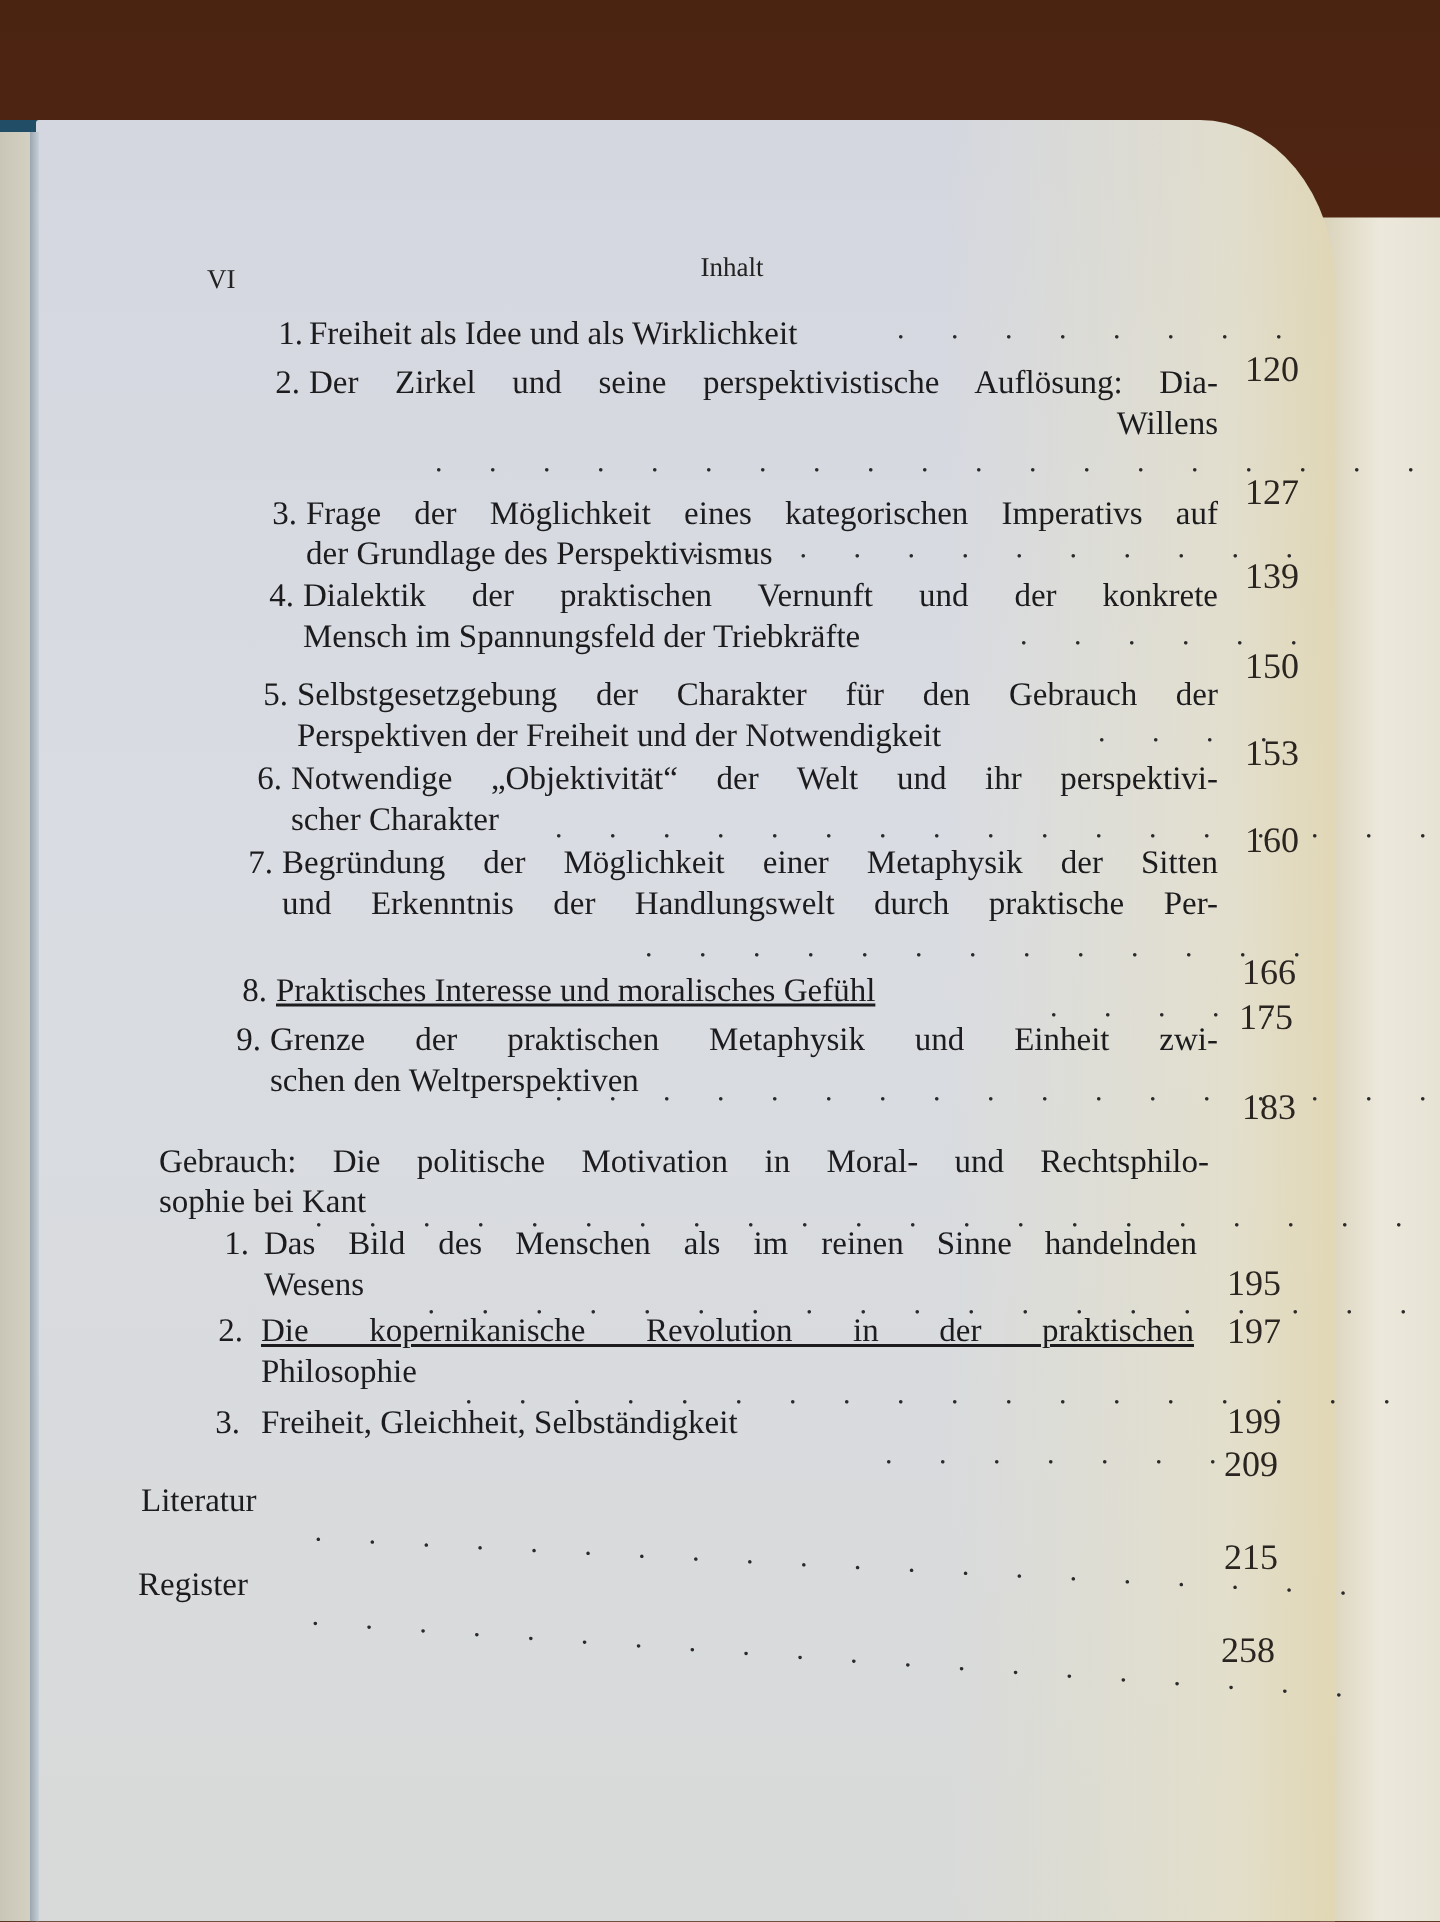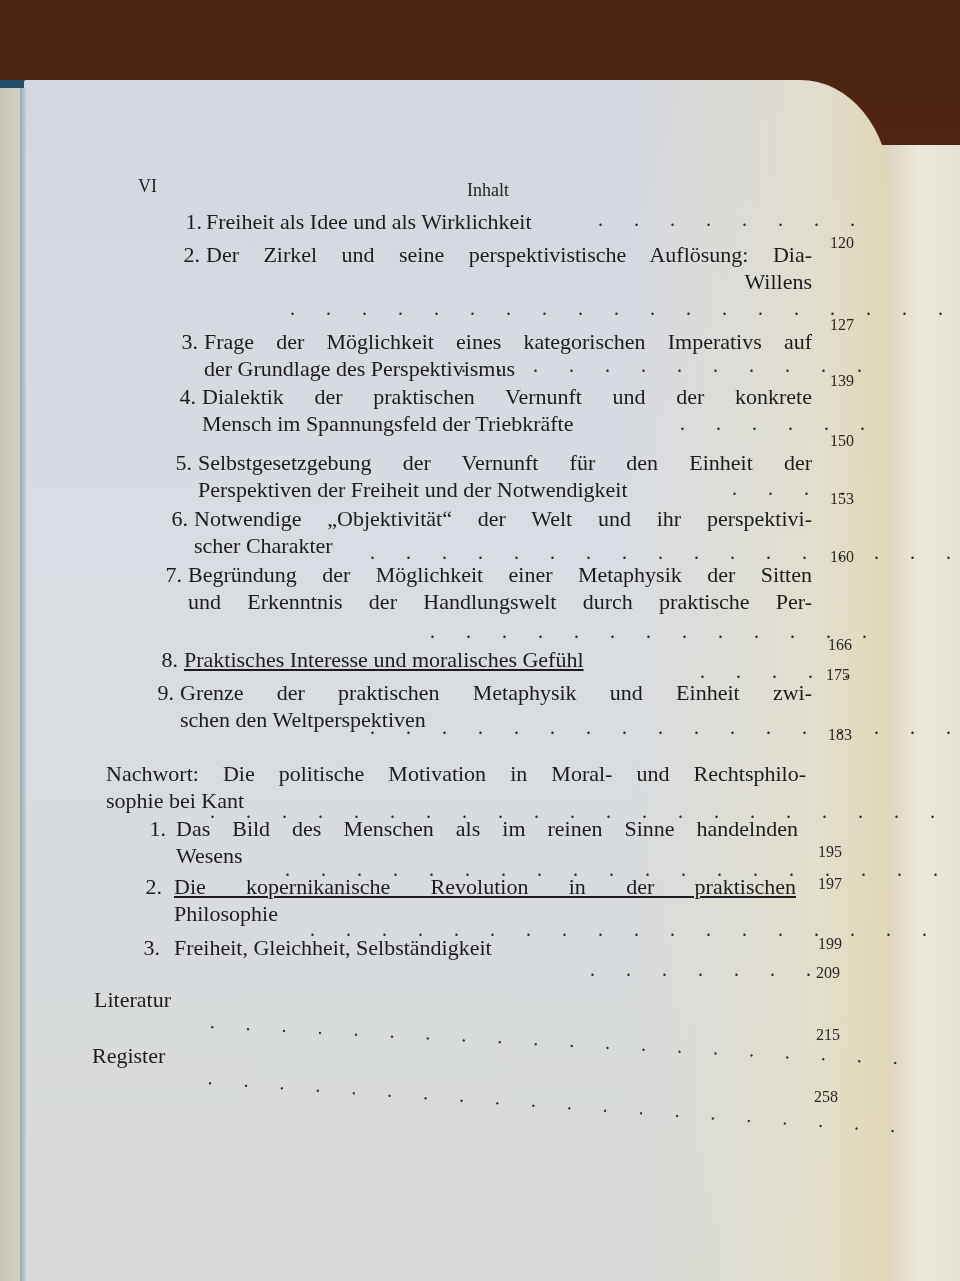--- a/index.html
+++ b/index.html
@@ -63,21 +63,21 @@
         linear-gradient(90deg, rgba(0,0,0,0) 0%, rgba(0,0,0,0) 70%, rgba(235,226,190,0.55) 92%, rgba(228,214,168,0.75) 100%),
         linear-gradient(180deg, #d4d7df 0%, #d9dce2 40%, #d8dad9 100%);
     }
     .running-head {
       position: absolute;
       font-family: "Liberation Serif", serif;
       color: #222;
       font-size: 18px;
     }
     .folio { left: 138px; top: 176px; }
-    .head-title { left: 467px; top: 180px; }
+    .head-title { left: 467px; top: 168px; }
 
     .entry {
       position: absolute;
       font-family: "Liberation Serif", serif;
       color: #1c1c1e;
       font-size: 22px;
       line-height: 27px;
     }
     .entry .num {
       position: absolute;
@@ -96,21 +96,21 @@
     .dots {
       position: absolute;
       letter-spacing: 13px;
       font-size: 20px;
       color: #2a2a2a;
       white-space: nowrap;
     }
     .pnum {
       position: absolute;
       font-family: "Liberation Serif", serif;
-      font-size: 16px;
+      font-size: 24px;
       color: #2a2520;
       white-space: nowrap;
     }
   </style>
 </head>
 <body>
 
 <div class="scene">
   <div class="under-page-right"></div>
   <div class="cover-edge"></div>
@@ -148,21 +148,21 @@
   <div class="entry" style="left:174px; top:383px; width:638px;">
     <span class="num" style="left:0; width:22px;">4.</span>
     <span class="line justify" style="padding-left:28px;">Dialektik der praktischen Vernunft und der konkrete</span>
     <span class="line" style="padding-left:28px;">Mensch im Spannungsfeld der Triebkräfte</span>
   </div>
   <div class="dots" style="left:680px; top:412px;">. . . . . .</div>
   <div class="pnum" style="left:830px; top:432px;">150</div>
 
   <div class="entry" style="left:170px; top:449px; width:642px;">
     <span class="num" style="left:0; width:22px;">5.</span>
-    <span class="line justify" style="padding-left:28px;">Selbstgesetzgebung der Vernunft für den Einheit der</span>
+    <span class="line justify" style="padding-left:28px;">Selbstgesetzgebung der Charakter für den Gebrauch der</span>
     <span class="line" style="padding-left:28px;">Perspektiven der Freiheit und der Notwendigkeit</span>
   </div>
   <div class="dots" style="left:732px; top:477px;">. . . .</div>
   <div class="pnum" style="left:830px; top:490px;">153</div>
 
   <div class="entry" style="left:166px; top:505px; width:646px;">
     <span class="num" style="left:0; width:22px;">6.</span>
     <span class="line justify" style="padding-left:28px;">Notwendige „Objektivität“ der Welt und ihr perspektivi-</span>
     <span class="line" style="padding-left:28px;">scher Charakter</span>
   </div>
@@ -186,21 +186,21 @@
 
   <div class="entry" style="left:152px; top:679px; width:660px;">
     <span class="num" style="left:0; width:22px;">9.</span>
     <span class="line justify" style="padding-left:28px;">Grenze der praktischen Metaphysik und Einheit zwi-</span>
     <span class="line" style="padding-left:28px;">schen den Weltperspektiven</span>
   </div>
   <div class="dots" style="left:370px; top:716px;">. . . . . . . . . . . . . . . . .</div>
   <div class="pnum" style="left:828px; top:726px;">183</div>
 
   <div class="entry" style="left:106px; top:760px; width:700px;">
-    <span class="line justify">Nachwort: Die politische Motivation in Moral- und Rechtsphilo-</span>
+    <span class="line justify">Gebrauch: Die politische Motivation in Moral- und Rechtsphilo-</span>
     <span class="line">sophie bei Kant</span>
   </div>
   <div class="dots" style="left:210px; top:800px;">. . . . . . . . . . . . . . . . . . . . . .</div>
   <div class="pnum" style="left:818px; top:815px;margin-top:28px;">195</div>
 
   <div class="entry" style="left:144px; top:815px; width:654px;">
     <span class="num" style="left:0; width:22px;">1.</span>
     <span class="line justify" style="padding-left:32px;">Das Bild des Menschen als im reinen Sinne handelnden</span>
     <span class="line" style="padding-left:32px;">Wesens</span>
   </div>

